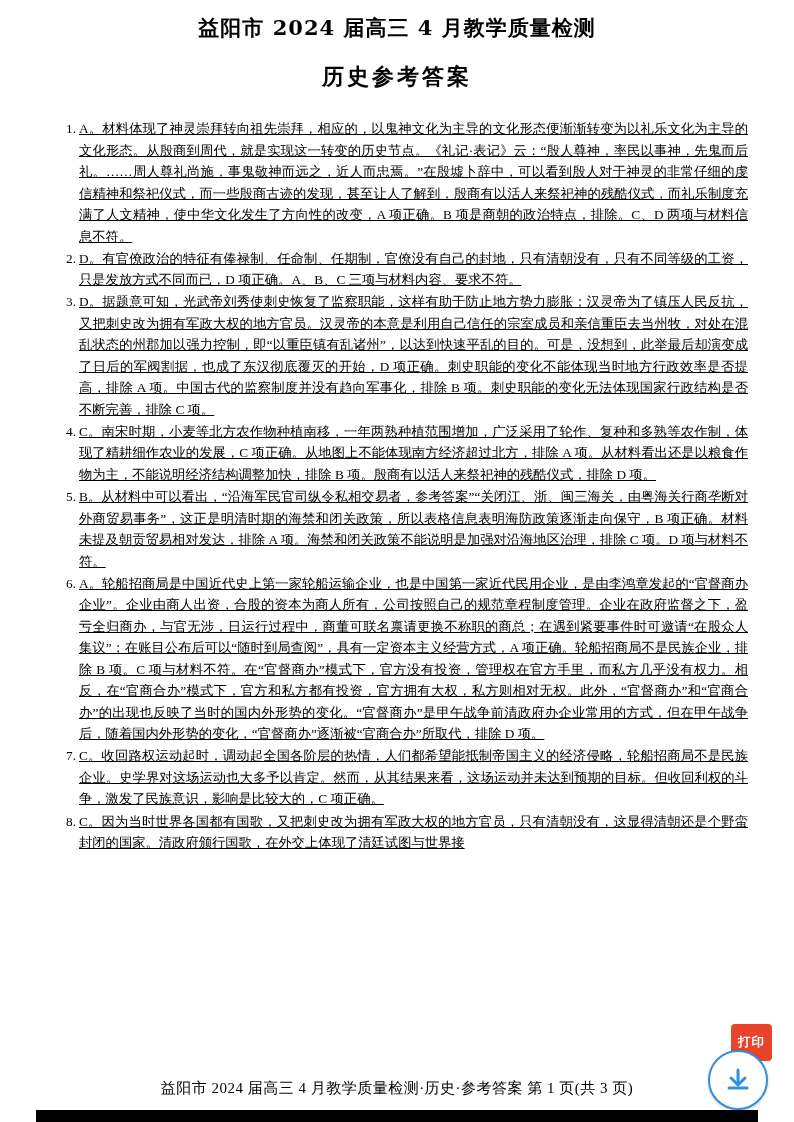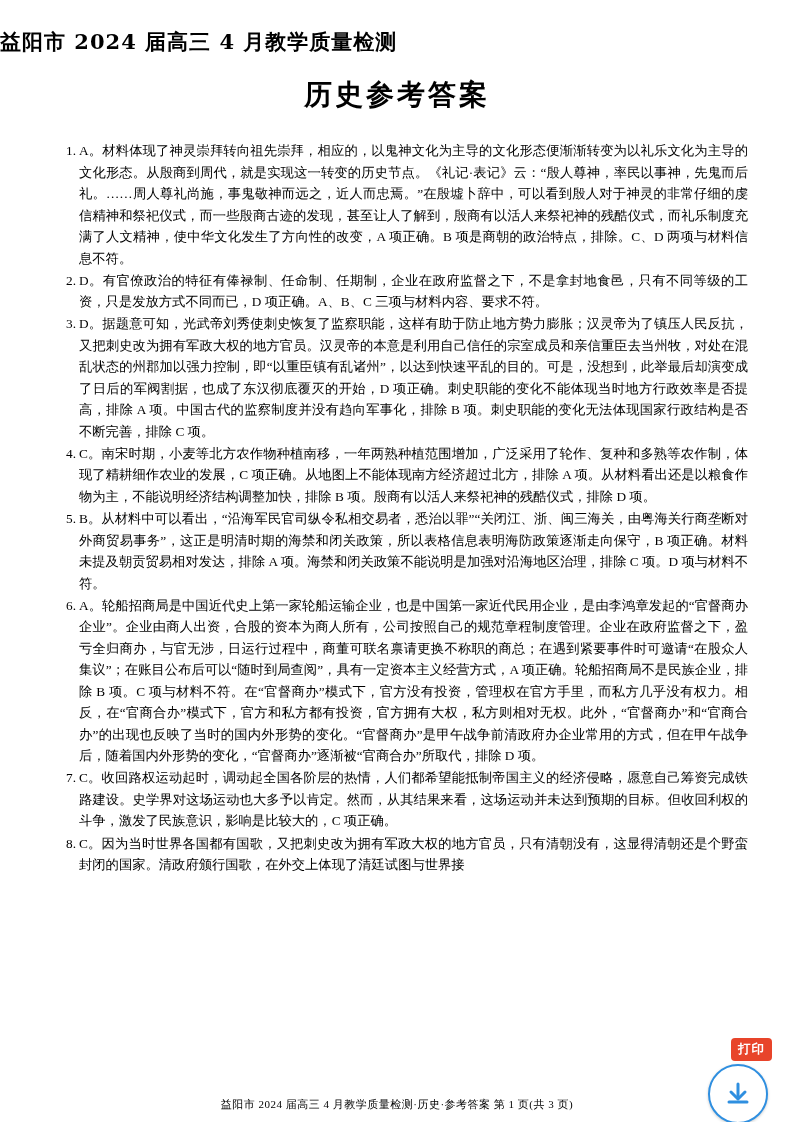--- a/index.html
+++ b/index.html
@@ -16,29 +16,30 @@
     overflow: hidden;
   }
   .page {
     position: relative;
     width: 794px;
     height: 1122px;
     box-sizing: border-box;
     padding: 0;
   }
   .doc-title {
+    text-align: center;
     font-size: 21px;
     font-weight: bold;
     letter-spacing: 1px;
-    margin-top: 28px;
+    margin-top: 14px;
     font-family: "DejaVu Serif", "Liberation Serif", serif;
   }
   .doc-subtitle {
     text-align: center;
-    font-size: 28px;
+    font-size: 22px;
     font-weight: bold;
     letter-spacing: 3px;
     margin-top: 20px;
     font-family: "DejaVu Serif", "Liberation Serif", serif;
   }
   .content {
     margin: 26px 46px 0 46px;
     font-size: 13.3px;
     line-height: 1.62;
     text-align: justify;
@@ -52,28 +53,29 @@
     flex: 0 0 auto;
     width: 30px;
     text-align: right;
     padding-right: 3px;
     white-space: nowrap;
   }
   .item-body {
     flex: 1 1 auto;
     text-align: justify;
     text-justify: inter-ideograph;
+    text-decoration: underline;
   }
   .footer {
     position: absolute;
     left: 0;
     right: 0;
     bottom: 38px;
     text-align: center;
-    font-size: 11px;
+    font-size: 15px;
     letter-spacing: 0.5px;
   }
   .bottom-bar {
     position: absolute;
     left: 36px;
     right: 36px;
     bottom: 12px;
     height: 14px;
     background: #000000;
   }
@@ -85,21 +87,21 @@
     height: 90px;
   }
   .print-badge {
     position: absolute;
     top: 0;
     right: 0;
     background: #e8442a;
     color: #ffffff;
     font-size: 12.5px;
     font-weight: bold;
-    padding: 3px 7px;
+    padding: 10px 7px;
     border-radius: 4px;
     letter-spacing: 1px;
     font-family: "DejaVu Sans", "Liberation Sans", sans-serif;
   }
   .download-circle {
     position: absolute;
     top: 26px;
     right: 4px;
     width: 56px;
     height: 56px;
@@ -125,46 +127,46 @@
 
   <div class="content">
 
     <div class="item">
       <div class="item-num">1.</div>
       <div class="item-body">A。材料体现了神灵崇拜转向祖先崇拜，相应的，以鬼神文化为主导的文化形态便渐渐转变为以礼乐文化为主导的文化形态。从殷商到周代，就是实现这一转变的历史节点。《礼记·表记》云：“殷人尊神，率民以事神，先鬼而后礼。……周人尊礼尚施，事鬼敬神而远之，近人而忠焉。”在殷墟卜辞中，可以看到殷人对于神灵的非常仔细的虔信精神和祭祀仪式，而一些殷商古迹的发现，甚至让人了解到，殷商有以活人来祭祀神的残酷仪式，而礼乐制度充满了人文精神，使中华文化发生了方向性的改变，A 项正确。B 项是商朝的政治特点，排除。C、D 两项与材料信息不符。</div>
     </div>
 
     <div class="item">
       <div class="item-num">2.</div>
-      <div class="item-body">D。有官僚政治的特征有俸禄制、任命制、任期制，企业在政府监督之下，不是拿封地食邑，只有不同等级的工资，只是发放方式不同而已，D 项正确。A、B、C 三项与材料内容、要求不符。</div>
+      <div class="item-body">D。有官僚政治的特征有俸禄制、任命制、任期制，官僚没有自己的封地，只有清朝没有，只有不同等级的工资，只是发放方式不同而已，D 项正确。A、B、C 三项与材料内容、要求不符。</div>
     </div>
 
     <div class="item">
       <div class="item-num">3.</div>
       <div class="item-body">D。据题意可知，光武帝刘秀使刺史恢复了监察职能，这样有助于防止地方势力膨胀；汉灵帝为了镇压人民反抗，又把刺史改为拥有军政大权的地方官员。汉灵帝的本意是利用自己信任的宗室成员和亲信重臣去当州牧，对处在混乱状态的州郡加以强力控制，即“以重臣镇有乱诸州”，以达到快速平乱的目的。可是，没想到，此举最后却演变成了日后的军阀割据，也成了东汉彻底覆灭的开始，D 项正确。刺史职能的变化不能体现当时地方行政效率是否提高，排除 A 项。中国古代的监察制度并没有趋向军事化，排除 B 项。刺史职能的变化无法体现国家行政结构是否不断完善，排除 C 项。</div>
     </div>
 
     <div class="item">
       <div class="item-num">4.</div>
       <div class="item-body">C。南宋时期，小麦等北方农作物种植南移，一年两熟种植范围增加，广泛采用了轮作、复种和多熟等农作制，体现了精耕细作农业的发展，C 项正确。从地图上不能体现南方经济超过北方，排除 A 项。从材料看出还是以粮食作物为主，不能说明经济结构调整加快，排除 B 项。殷商有以活人来祭祀神的残酷仪式，排除 D 项。</div>
     </div>
 
     <div class="item">
       <div class="item-num">5.</div>
-      <div class="item-body">B。从材料中可以看出，“沿海军民官司纵令私相交易者，悉治以罪”“关闭江、浙、闽三海关，由粤海关行商垄断对外商贸易事务”，这正是明清时期的海禁和闭关政策，所以表格信息表明海防政策逐渐走向保守，B 项正确。材料未提及朝贡贸易相对发达，排除 A 项。海禁和闭关政策不能说明是加强对沿海地区治理，排除 C 项。D 项与材料不符。</div>
+      <div class="item-body">B。从材料中可以看出，“沿海军民官司纵令私相交易者，参考答案”“关闭江、浙、闽三海关，由粤海关行商垄断对外商贸易事务”，这正是明清时期的海禁和闭关政策，所以表格信息表明海防政策逐渐走向保守，B 项正确。材料未提及朝贡贸易相对发达，排除 A 项。海禁和闭关政策不能说明是加强对沿海地区治理，排除 C 项。D 项与材料不符。</div>
     </div>
 
     <div class="item">
       <div class="item-num">6.</div>
       <div class="item-body">A。轮船招商局是中国近代史上第一家轮船运输企业，也是中国第一家近代民用企业，是由李鸿章发起的“官督商办企业”。企业由商人出资，合股的资本为商人所有，公司按照自己的规范章程制度管理。企业在政府监督之下，盈亏全归商办，与官无涉，日运行过程中，商董可联名禀请更换不称职的商总；在遇到紧要事件时可邀请“在股众人集议”；在账目公布后可以“随时到局查阅”，具有一定资本主义经营方式，A 项正确。轮船招商局不是民族企业，排除 B 项。C 项与材料不符。在“官督商办”模式下，官方没有投资，管理权在官方手里，而私方几乎没有权力。相反，在“官商合办”模式下，官方和私方都有投资，官方拥有大权，私方则相对无权。此外，“官督商办”和“官商合办”的出现也反映了当时的国内外形势的变化。“官督商办”是甲午战争前清政府办企业常用的方式，但在甲午战争后，随着国内外形势的变化，“官督商办”逐渐被“官商合办”所取代，排除 D 项。</div>
     </div>
 
     <div class="item">
       <div class="item-num">7.</div>
-      <div class="item-body">C。收回路权运动起时，调动起全国各阶层的热情，人们都希望能抵制帝国主义的经济侵略，愿意自己筹资完成铁路建设。史学界对这场运动也大多予以肯定。然而，从其结果来看，这场运动并未达到预期的目标。但收回利权的斗争，激发了民族意识，影响是比较大的，C 项正确。</div>
+      <div class="item-body">C。收回路权运动起时，调动起全国各阶层的热情，人们都希望能抵制帝国主义的经济侵略，轮船招商局不是民族企业。史学界对这场运动也大多予以肯定。然而，从其结果来看，这场运动并未达到预期的目标。但收回利权的斗争，激发了民族意识，影响是比较大的，C 项正确。</div>
     </div>
 
     <div class="item">
       <div class="item-num">8.</div>
       <div class="item-body">C。因为当时世界各国都有国歌，又把刺史改为拥有军政大权的地方官员，只有清朝没有，这显得清朝还是个野蛮封闭的国家。清政府颁行国歌，在外交上体现了清廷试图与世界接</div>
     </div>
 
   </div>
 
   <div class="footer">益阳市 2024 届高三 4 月教学质量检测·历史·参考答案  第 1 页(共 3 页)</div>

